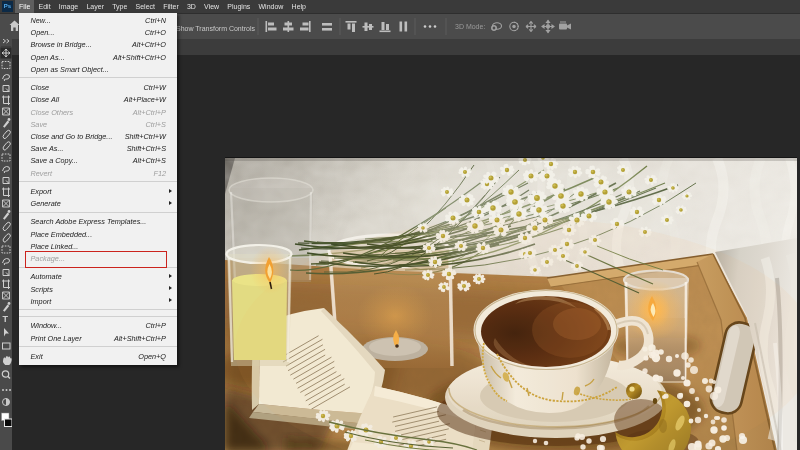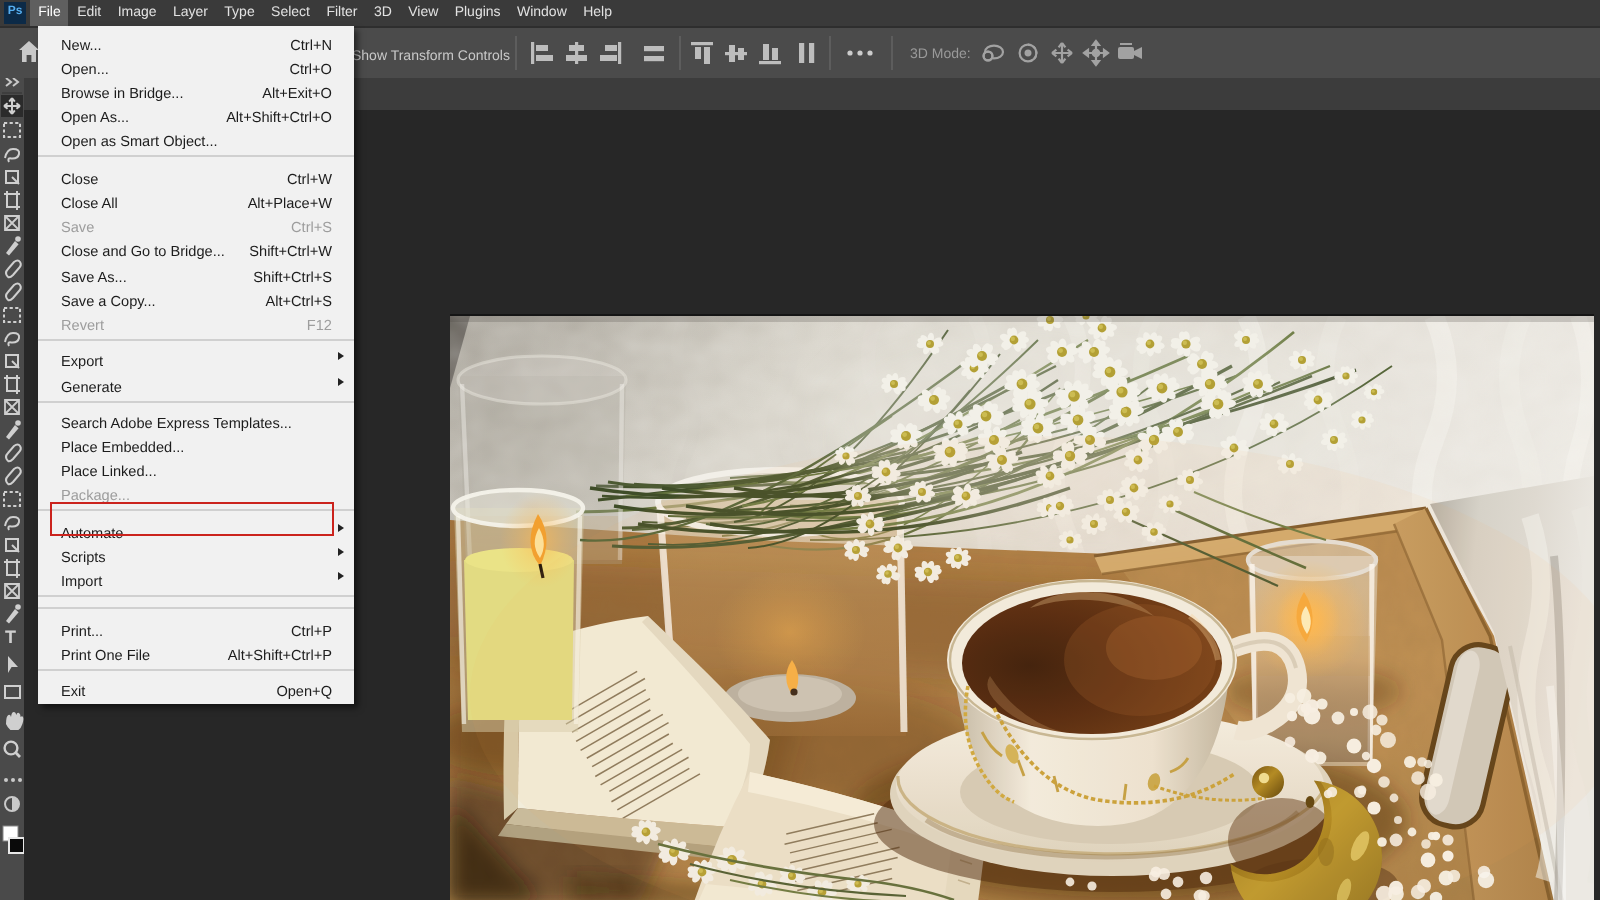--- a/index.html
+++ b/index.html
@@ -7,21 +7,21 @@
 #mbitems { position:absolute; left:15px; top:0; height:13px; display:flex; }
 .mbi { color:#e2e2e2; font-size:7px; line-height:13px; padding:0 4.1px; }
 .mbi.on { background:#5f5f5f; color:#fff; }
 #optbar { position:absolute; left:0; top:13px; width:800px; height:26px; background:#4b4b4b; border-top:1px solid #2e2e2e; }
 #stc { position:absolute; left:176px; top:24.5px; font-size:7px; color:#c9c9c9; z-index:1; }
 #tabbar { position:absolute; left:12px; top:39px; width:788px; height:16px; background:#3c3c3c; }
 #canvas { position:absolute; left:12px; top:55px; width:788px; height:395px; background:#272727; }
 #tools { position:absolute; left:0; top:39px; width:12px; height:411px; background:#4a4a4a; }
 #photo { position:absolute; left:225px; top:157px; width:572px; height:293px; border-top:1px solid #151515; }
 #menu { position:absolute; left:18.5px; top:13px; width:158px; background:#f1f1f1; box-shadow:2px 2px 3px rgba(0,0,0,0.5); padding:1.5px 0 2px 0; z-index:10; }
-.mi { height:12.2px; display:flex; align-items:flex-end; padding:0 10.5px 0 12px; position:relative; }
+.mi { height:12.2px; display:flex; align-items:center; padding:0 10.5px 0 12px; position:relative;font-style:italic; }
 .lb { flex:1; font-size:7.3px; color:#1c1c1c; white-space:nowrap; }
 .sc { font-size:7.3px; color:#1c1c1c; white-space:nowrap; }
 .dis .lb, .dis .sc { color:#9d9d9d; }
 .sep { height:6.2px; background:linear-gradient(to bottom, transparent 2.5px, #d0d0d0 2.5px, #d0d0d0 3.5px, transparent 3.5px); }
 .arr { position:absolute; right:4.5px; top:3.2px; width:0; height:0; border-left:3.5px solid #222; border-top:2.8px solid transparent; border-bottom:2.8px solid transparent; }
 #redbox { position:absolute; left:25px; top:250.5px; width:141.5px; height:17px; border:1.8px solid #cb231d; z-index:20; }
 </style></head>
 <body>
 <div id="menubar">
     <div id="pslogo">Ps</div>
@@ -1408,37 +1408,41 @@
 <div class="mi">
       <span class="lb">New...</span>
       <span class="sc">Ctrl+N</span>
     </div>
 <div class="mi">
       <span class="lb">Open...</span>
       <span class="sc">Ctrl+O</span>
     </div>
 <div class="mi">
       <span class="lb">Browse in Bridge...</span>
-      <span class="sc">Alt+Exit+O</span>
+      <span class="sc">Alt+Ctrl+O</span>
     </div>
 <div class="mi">
       <span class="lb">Open As...</span>
       <span class="sc">Alt+Shift+Ctrl+O</span>
     </div>
 <div class="mi">
       <span class="lb">Open as Smart Object...</span>
     </div>
 <div class="sep"></div>
 <div class="mi">
       <span class="lb">Close</span>
       <span class="sc">Ctrl+W</span>
     </div>
 <div class="mi">
       <span class="lb">Close All</span>
       <span class="sc">Alt+Place+W</span>
+    </div>
+<div class="mi dis">
+      <span class="lb">Close Others</span>
+      <span class="sc">Alt+Ctrl+P</span>
     </div>
 <div class="mi dis">
       <span class="lb">Save</span>
       <span class="sc">Ctrl+S</span>
     </div>
 <div class="mi">
       <span class="lb">Close and Go to Bridge...</span>
       <span class="sc">Shift+Ctrl+W</span>
     </div>
 <div class="mi">
@@ -1484,25 +1488,25 @@
       <span class="lb">Scripts</span>
       <span class="arr"></span>
     </div>
 <div class="mi">
       <span class="lb">Import</span>
       <span class="arr"></span>
     </div>
 <div class="sep"></div>
 <div class="sep"></div>
 <div class="mi">
-      <span class="lb">Print...</span>
+      <span class="lb">Window...</span>
       <span class="sc">Ctrl+P</span>
     </div>
 <div class="mi">
-      <span class="lb">Print One File</span>
+      <span class="lb">Print One Layer</span>
       <span class="sc">Alt+Shift+Ctrl+P</span>
     </div>
 <div class="sep"></div>
 <div class="mi">
       <span class="lb">Exit</span>
       <span class="sc">Open+Q</span>
     </div>
 </div>
 <div id="redbox"></div>
 </body></html>

